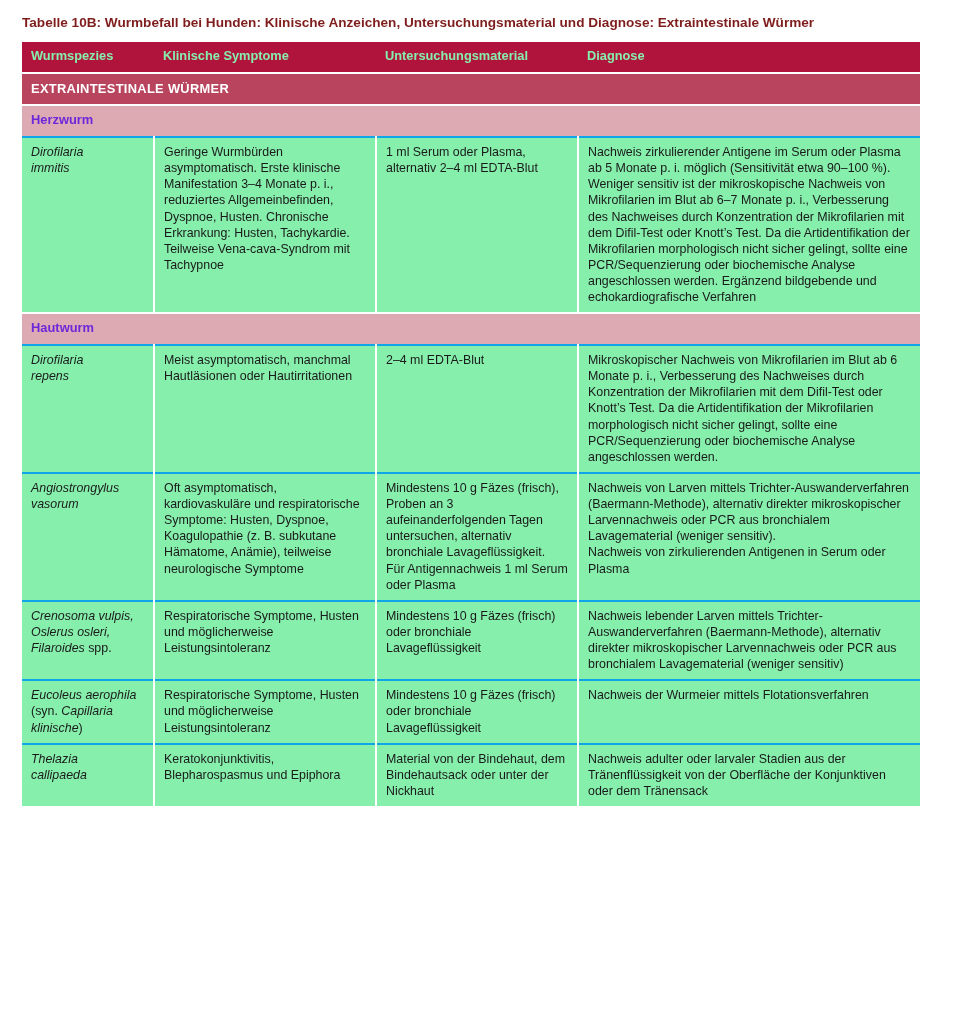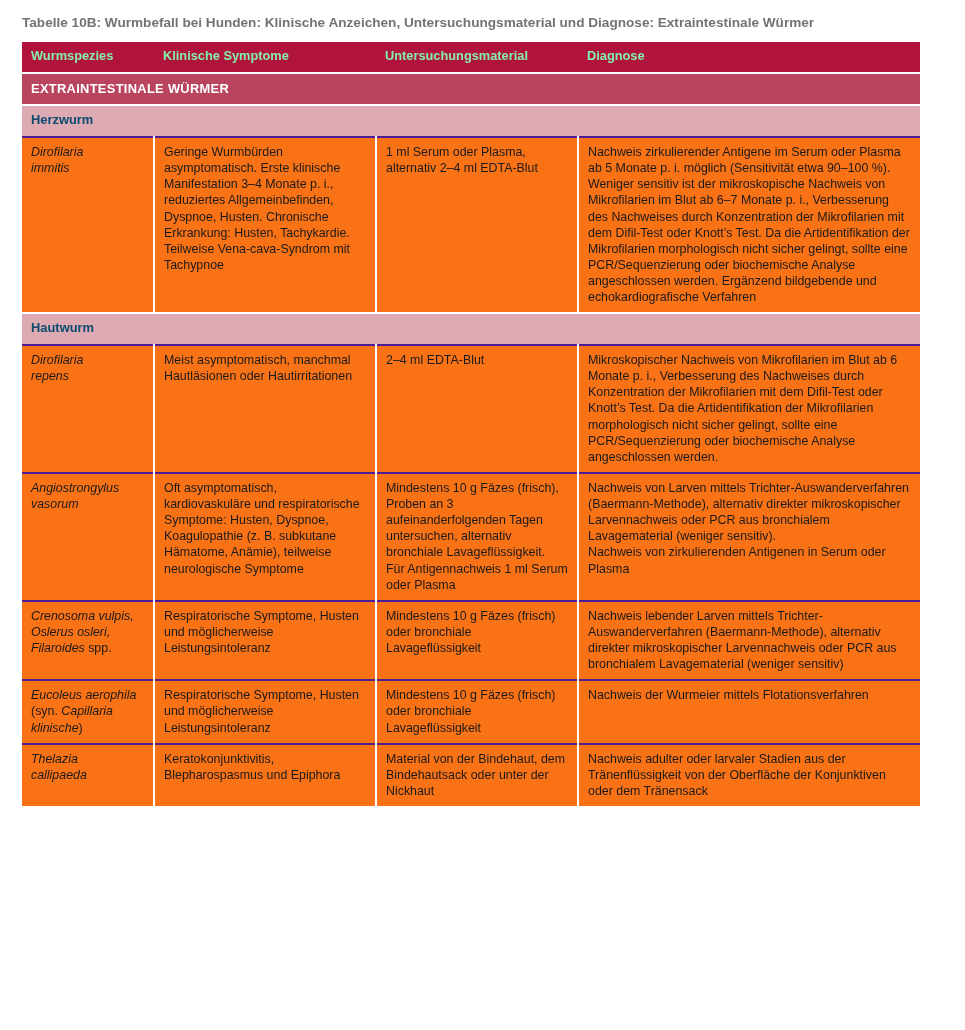--- a/index.html
+++ b/index.html
@@ -16,21 +16,21 @@
   }
   .page {
     width: 965px;
     box-sizing: border-box;
     padding: 14px 22px 0 22px;
   }
   .table-caption {
     font-size: 13.6px;
     font-weight: bold;
     line-height: 1.32;
-    color: #737373;
+    color: #7f1d1d;
     margin: 0 0 10px 0;
     max-width: 900px;
   }
   table.wt {
     border-collapse: collapse;
     table-layout: fixed;
     width: 898px;
     font-size: 12.4px;
   }
   table.wt td, table.wt th {
@@ -61,30 +61,30 @@
     background: #b8445e;
     color: #ffffff;
     font-weight: bold;
     letter-spacing: 0.3px;
     font-size: 12.9px;
     padding-top: 7px;
     border-top: 2px solid #ffffff;
   }
   tr.section-sub td {
     background: #ddaab4;
-    color: #0c4a6e;
+    color: #6d28d9;
     font-weight: bold;
     font-size: 12.9px;
     padding-top: 6px;
     padding-bottom: 7px;
     border-top: 2px solid #ffffff;
   }
   tr.data td {
-    background: #f97316;
-    border-top: 2px solid #4c1d95;
+    background: #86efac;
+    border-top: 2px solid #0ea5e9;
     border-right: 2px solid #ffffff;
   }
   tr.data td:last-child { border-right: 0; }
   .species {
     font-style: italic;
   }
   .species .roman {
     font-style: normal;
   }
   .species .ital {

